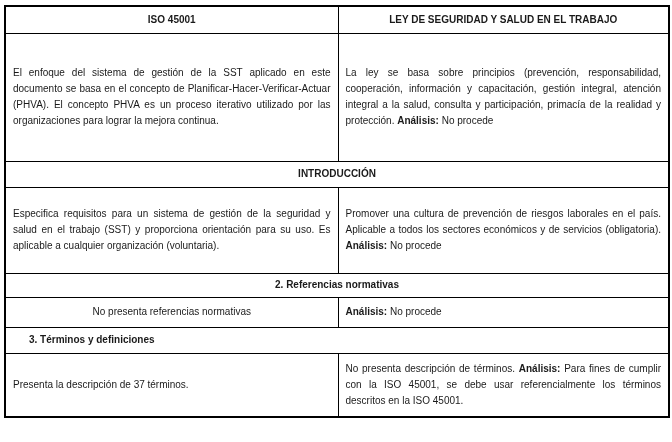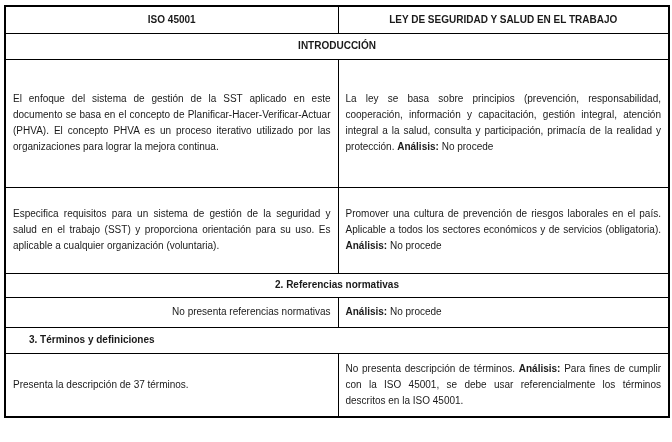--- a/index.html
+++ b/index.html
@@ -43,21 +43,21 @@
     padding: 3px 6px;
   }
   td.section-title.left-align {
     text-align: left;
     padding-left: 23px;
   }
   td.body-cell {
     text-align: justify;
   }
   td.center-cell {
-    text-align: right;
+    text-align: center;
   }
   b.an {
     font-weight: bold;
   }
 </style>
 </head>
 <body>
 
 <div class="page">
   <table class="cmp">
@@ -65,29 +65,29 @@
       <col style="width:333px">
       <col style="width:331px">
     </colgroup>
 
     <tbody>
         <tr style="height:27px;">
       <td class="hdr">ISO 45001</td>
       <td class="hdr">LEY DE SEGURIDAD Y SALUD EN EL TRABAJO</td>
     </tr>
 
-    <tr style="height:26px;">
-      <td class="section-title" colspan="2">INTRODUCCIÓN</td>
-    </tr>
-
     <tr style="height:128px;">
       <td class="body-cell">El enfoque del sistema de gestión de la SST aplicado en este documento se basa en el concepto de Planificar-Hacer-Verificar-Actuar (PHVA). El concepto PHVA es un proceso iterativo utilizado por las organizaciones para lograr la mejora continua.</td>
       <td class="body-cell">
         <span>La ley se basa sobre principios (prevención, responsabilidad, cooperación, información y capacitación, gestión integral, atención integral a la salud, consulta y participación, primacía de la realidad y protección. </span><b class="an">Análisis:</b><span> No procede</span>
       </td>
+    </tr>
+
+    <tr style="height:26px;">
+      <td class="section-title" colspan="2">INTRODUCCIÓN</td>
     </tr>
 
 
     <tr style="height:86px;">
       <td class="body-cell">Especifica requisitos para un sistema de gestión de la seguridad y salud en el trabajo (SST) y proporciona orientación para su uso. Es aplicable a cualquier organización (voluntaria).</td>
       <td class="body-cell">
         <span>Promover una cultura de prevención de riesgos laborales en el país. Aplicable a todos los sectores económicos y de servicios (obligatoria). </span><b class="an">Análisis:</b><span> No procede</span>
       </td>
     </tr>
 

